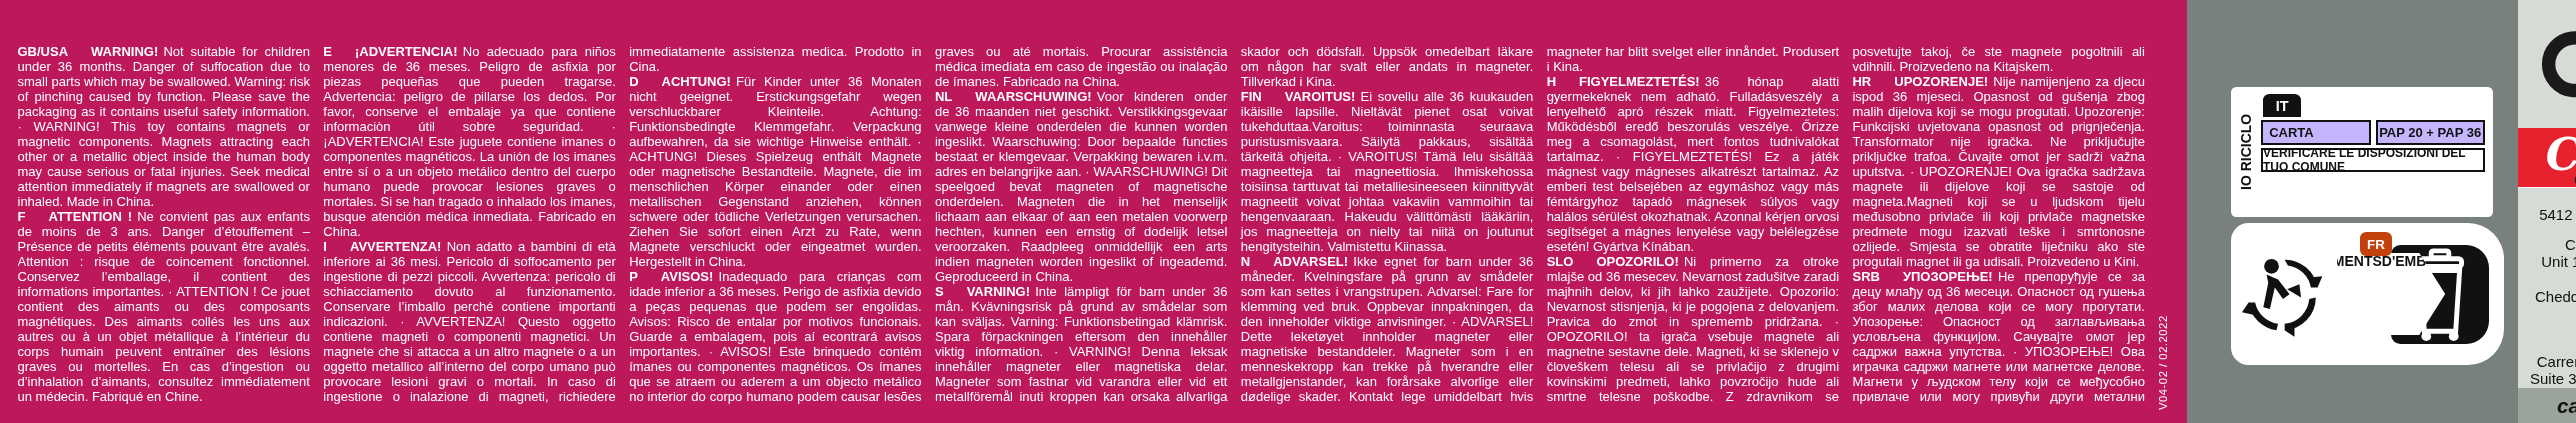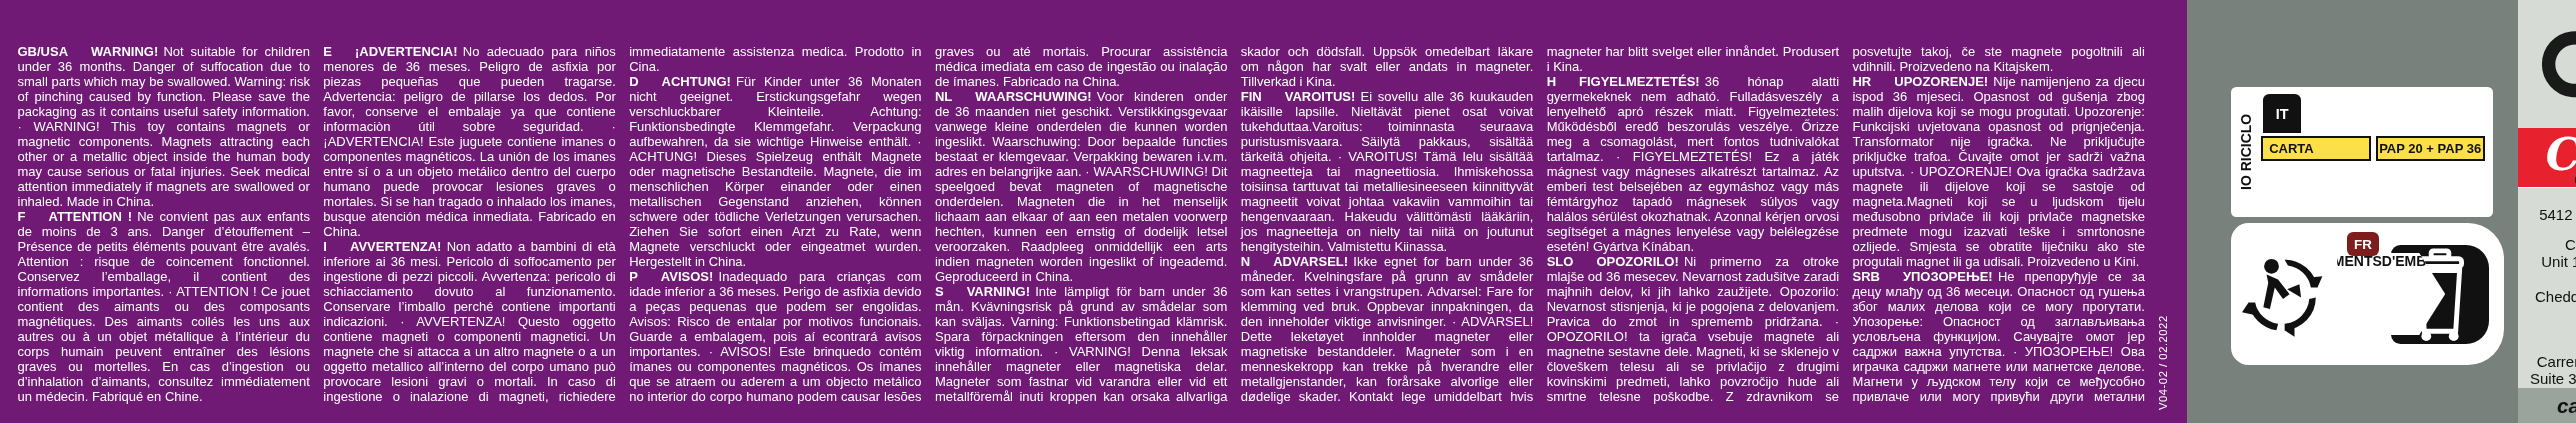--- a/index.html
+++ b/index.html
@@ -1,47 +1,47 @@
 <!DOCTYPE html>
 <html style="font-size:8.2px"><head>
 <meta charset="utf-8">
 <style>
   html,body{margin:0;padding:0;background:#444;}
   #label{position:relative;width:3283px;height:423px;overflow:hidden;background:#fff;font-family:"Liberation Sans",sans-serif;}
 
   
-  .blue{position:absolute;left:0;top:0;width:2187px;height:423px;background:#701a75;}
+  .blue{position:absolute;left:0;top:0;width:2187px;height:423px;background:#be185d;}
   .cols{position:absolute;left:17.5px;top:44px;right:42px;bottom:11.3px;
         column-count:7;column-gap:13.4px;column-fill:auto;
         color:#fff;font-size:13px;line-height:15px;text-align:justify;overflow:hidden;}
   .cols p{margin:0;}
   .cols .code{font-weight:bold;margin-right:23px;}
   .cols .head{font-weight:bold;margin-right:5.2px;}
   .vert-version{position:absolute;left:2157px;top:277px;height:133px;width:17.5px;
         writing-mode:vertical-rl;transform:rotate(180deg);color:#fff;font-size:11.3px;letter-spacing:0.5px;}
 
   
   .mid{position:absolute;left:2187px;top:0;width:331px;height:423px;background:#78817c;}
   .itbox{position:absolute;left:44px;top:87px;width:262px;height:130px;background:#fff;border-radius:5.2px;display:flex;}
   .itbox .sideword{width:30px;display:flex;align-items:center;justify-content:center;
         writing-mode:vertical-rl;transform:rotate(180deg);font-weight:bold;font-size:14px;color:#111;}
   .itbox .tbl{flex:1;padding:7.2px 8.2px 7.2px 0;display:flex;flex-direction:column;}
-  .ittab{width:38px;height:39px;background:#111;border-radius:6.2px 6.2px 0 0;color:#fff;font-weight:bold;
+  .ittab{width:38px;height:23px;background:#111;border-radius:6.2px 6.2px 0 0;color:#fff;font-weight:bold;
         font-size:14.4px;display:flex;align-items:center;justify-content:center;margin-left:2.1px;}
   .itrow{display:flex;gap:4.1px;margin-top:3.1px;}
-  .itcell{border:2.6px solid #111;height:20.6px;display:flex;align-items:center;font-weight:bold;font-size:13px;color:#111;background:#fde047;}
+  .itcell{border:2.6px solid #111;height:20.6px;display:flex;align-items:center;font-weight:bold;font-size:13px;color:#111;background:#c4b5fd;}
   .itcell.mat{flex:1;padding-left:6.2px;}
   .itcell.cod{flex:1.05;justify-content:center;}
   .itfoot{border:2.6px solid #111;height:19.6px;margin-top:3.1px;display:flex;align-items:center;justify-content:center;
         font-weight:bold;font-size:12px;color:#111;}
 
   .frbox{position:absolute;left:44px;top:223px;width:273px;height:142px;background:#fff;border-radius:17.5px 36px 36px 17.5px;}
   .triman{position:absolute;left:11.3px;top:28px;}
   .frcomposite{position:absolute;left:98px;top:0;width:170px;height:142px;}
-  .frtab{position:absolute;left:18px;top:9.3px;width:32px;height:24px;background:#7f1d1d;border-radius:6.2px;
+  .frtab{position:absolute;left:31px;top:9.3px;width:32px;height:24px;background:#c2410c;border-radius:6.2px;
         color:#fff;font-weight:bold;font-size:13.4px;display:flex;align-items:center;justify-content:center;}
   .frblack{position:absolute;left:62px;top:21.6px;width:98px;height:99px;background:#111;border-radius:9.3px 23px 23px 9.3px;}
   .frarrow{position:absolute;left:8.2px;top:30px;width:108px;height:82px;background:#fff;
         clip-path:polygon(0 0,76% 0,100% 50%,76% 100%,0 100%,0 0);
         display:flex;justify-content:center;padding-left:7.2px;box-sizing:border-box;}
   .frarrow div{font-weight:bold;font-size:14px;color:#111;line-height:17.5px;}
   .bintext{position:absolute;left:63px;top:49px;width:34px;text-align:center;color:#fff;font-weight:bold;font-size:12px;line-height:13px;}
 
   
   .right{position:absolute;left:2518px;top:0;width:765px;height:423px;background:#fff;}
@@ -87,20 +87,21 @@
   <div class="mid">
 
     <div class="itbox">
       <div class="sideword">IO RICICLO</div>
       <div class="tbl">
         <div class="ittab">IT</div>
         <div class="itrow">
           <div class="itcell mat">CARTA</div>
           <div class="itcell cod">PAP 20 + PAP 36</div>
         </div>
+        <div class="itfoot">VERIFICARE LE DISPOSIZIONI DEL TUO COMUNE</div>
       </div>
     </div>
 
     <div class="frbox">
       <svg class="triman" width="82" height="88" viewBox="0 0 100 106">
         <g fill="#111">
           <circle cx="36" cy="18" r="9"></circle>
           <path d="M30 28 L44 34 L58 52 L50 58 L40 44 L34 70 L26 68 L32 38 Z"></path>
           <path d="M52 10 A 40 40 0 0 1 92 44 L84 44 A 33 33 0 0 0 56 17 Z"></path>
           <path d="M92 44 L98 30 L80 32 Z"></path>

